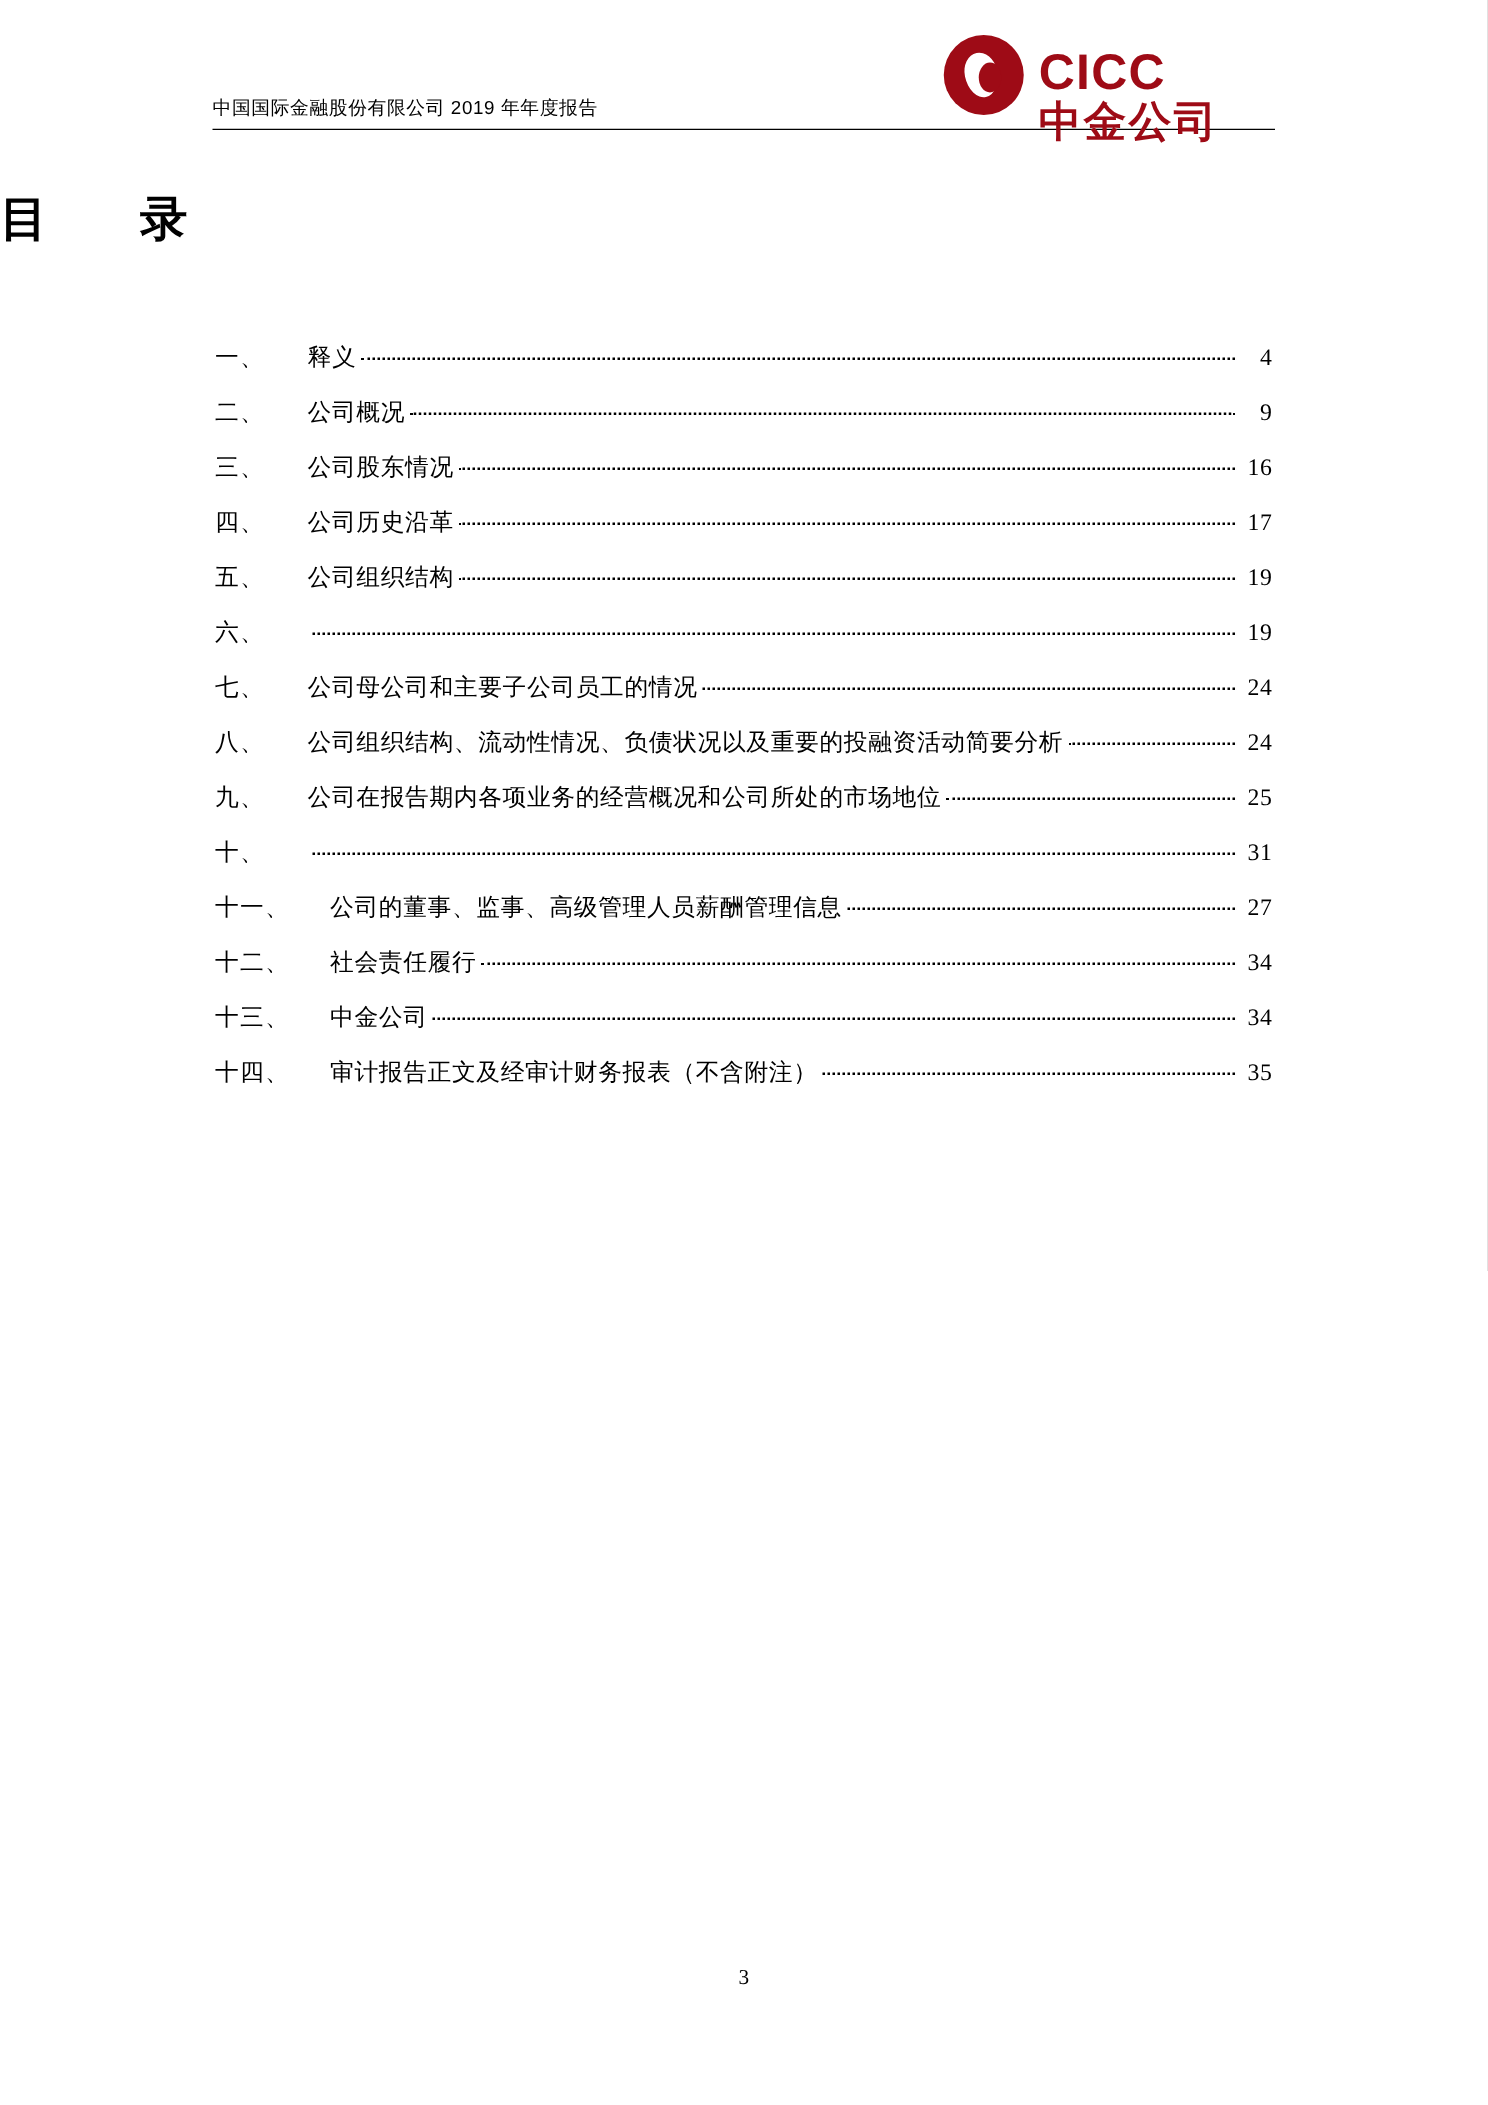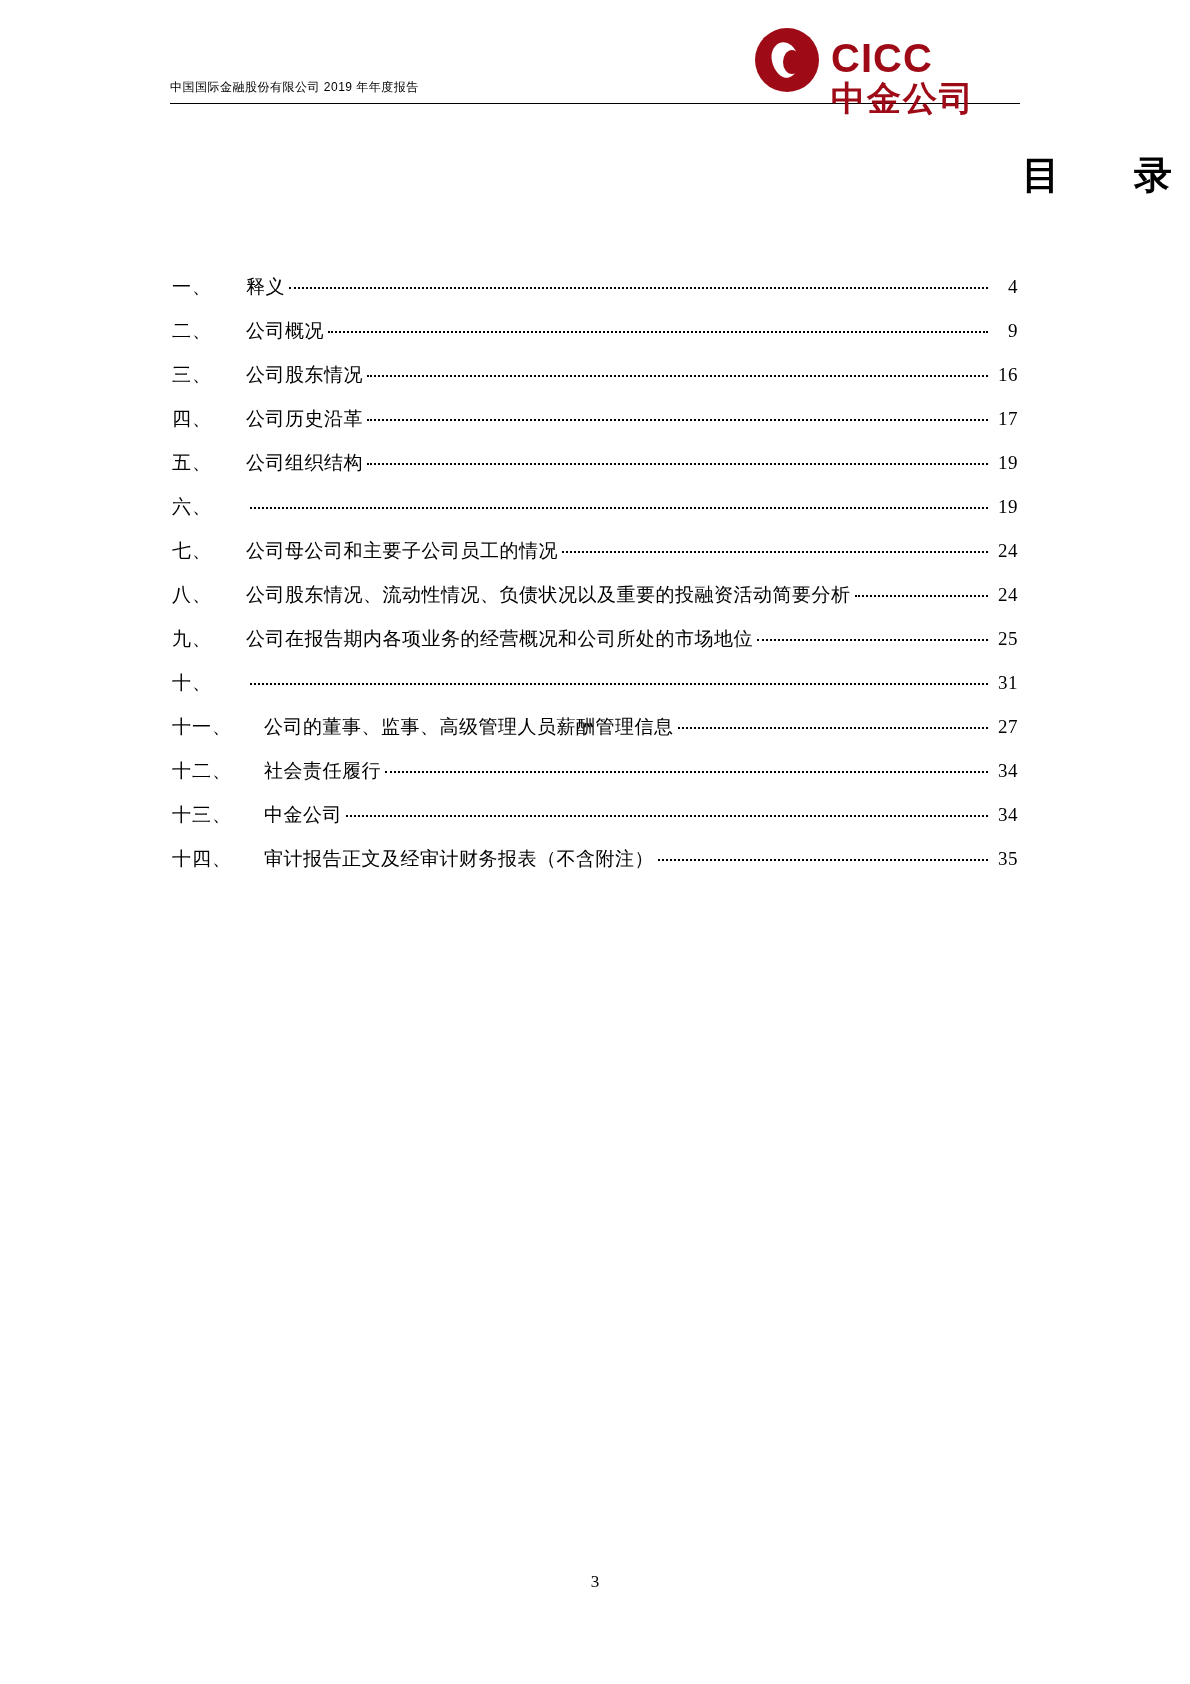--- a/index.html
+++ b/index.html
@@ -24,21 +24,21 @@
     position: absolute;
     top: 40px;
     left: 170px;
     right: 170px;
     height: 70px;
   }
   .header-title {
     position: absolute;
     left: 0;
     bottom: 14px;
-    font-size: 12px;
+    font-size: 15px;
     letter-spacing: 0.5px;
     font-family: "Liberation Sans", sans-serif;
     white-space: nowrap;
   }
   .header-rule {
     position: absolute;
     left: 0;
     right: 0;
     bottom: 6px;
     border-bottom: 1.6px solid #000;
@@ -103,21 +103,21 @@
     letter-spacing: 2px;
     margin-top: 2px;
   }
 
   
   .toc-title {
     position: absolute;
     top: 150px;
     left: 0;
     right: 0;
-    text-align: right;
+    text-align: left;
     font-size: 38px;
     font-weight: bold;
     letter-spacing: 18px;
     font-family: "Liberation Serif", serif;
   }
 
   
   .toc {
     position: absolute;
     top: 265px;
@@ -234,21 +234,21 @@
 
     <div class="toc-row">
       <span class="toc-num">七、</span>
       <span class="toc-label">公司母公司和主要子公司员工的情况</span>
       <span class="toc-dots"></span>
       <span class="toc-page">24</span>
     </div>
 
     <div class="toc-row">
       <span class="toc-num">八、</span>
-      <span class="toc-label">公司股东情况、流动性情况、负债状况以及重要的投融资活动简要分析</span>
+      <span class="toc-label">公司组织结构、流动性情况、负债状况以及重要的投融资活动简要分析</span>
       <span class="toc-dots"></span>
       <span class="toc-page">24</span>
     </div>
 
     <div class="toc-row">
       <span class="toc-num">九、</span>
       <span class="toc-label">公司在报告期内各项业务的经营概况和公司所处的市场地位</span>
       <span class="toc-dots"></span>
       <span class="toc-page">25</span>
     </div>

